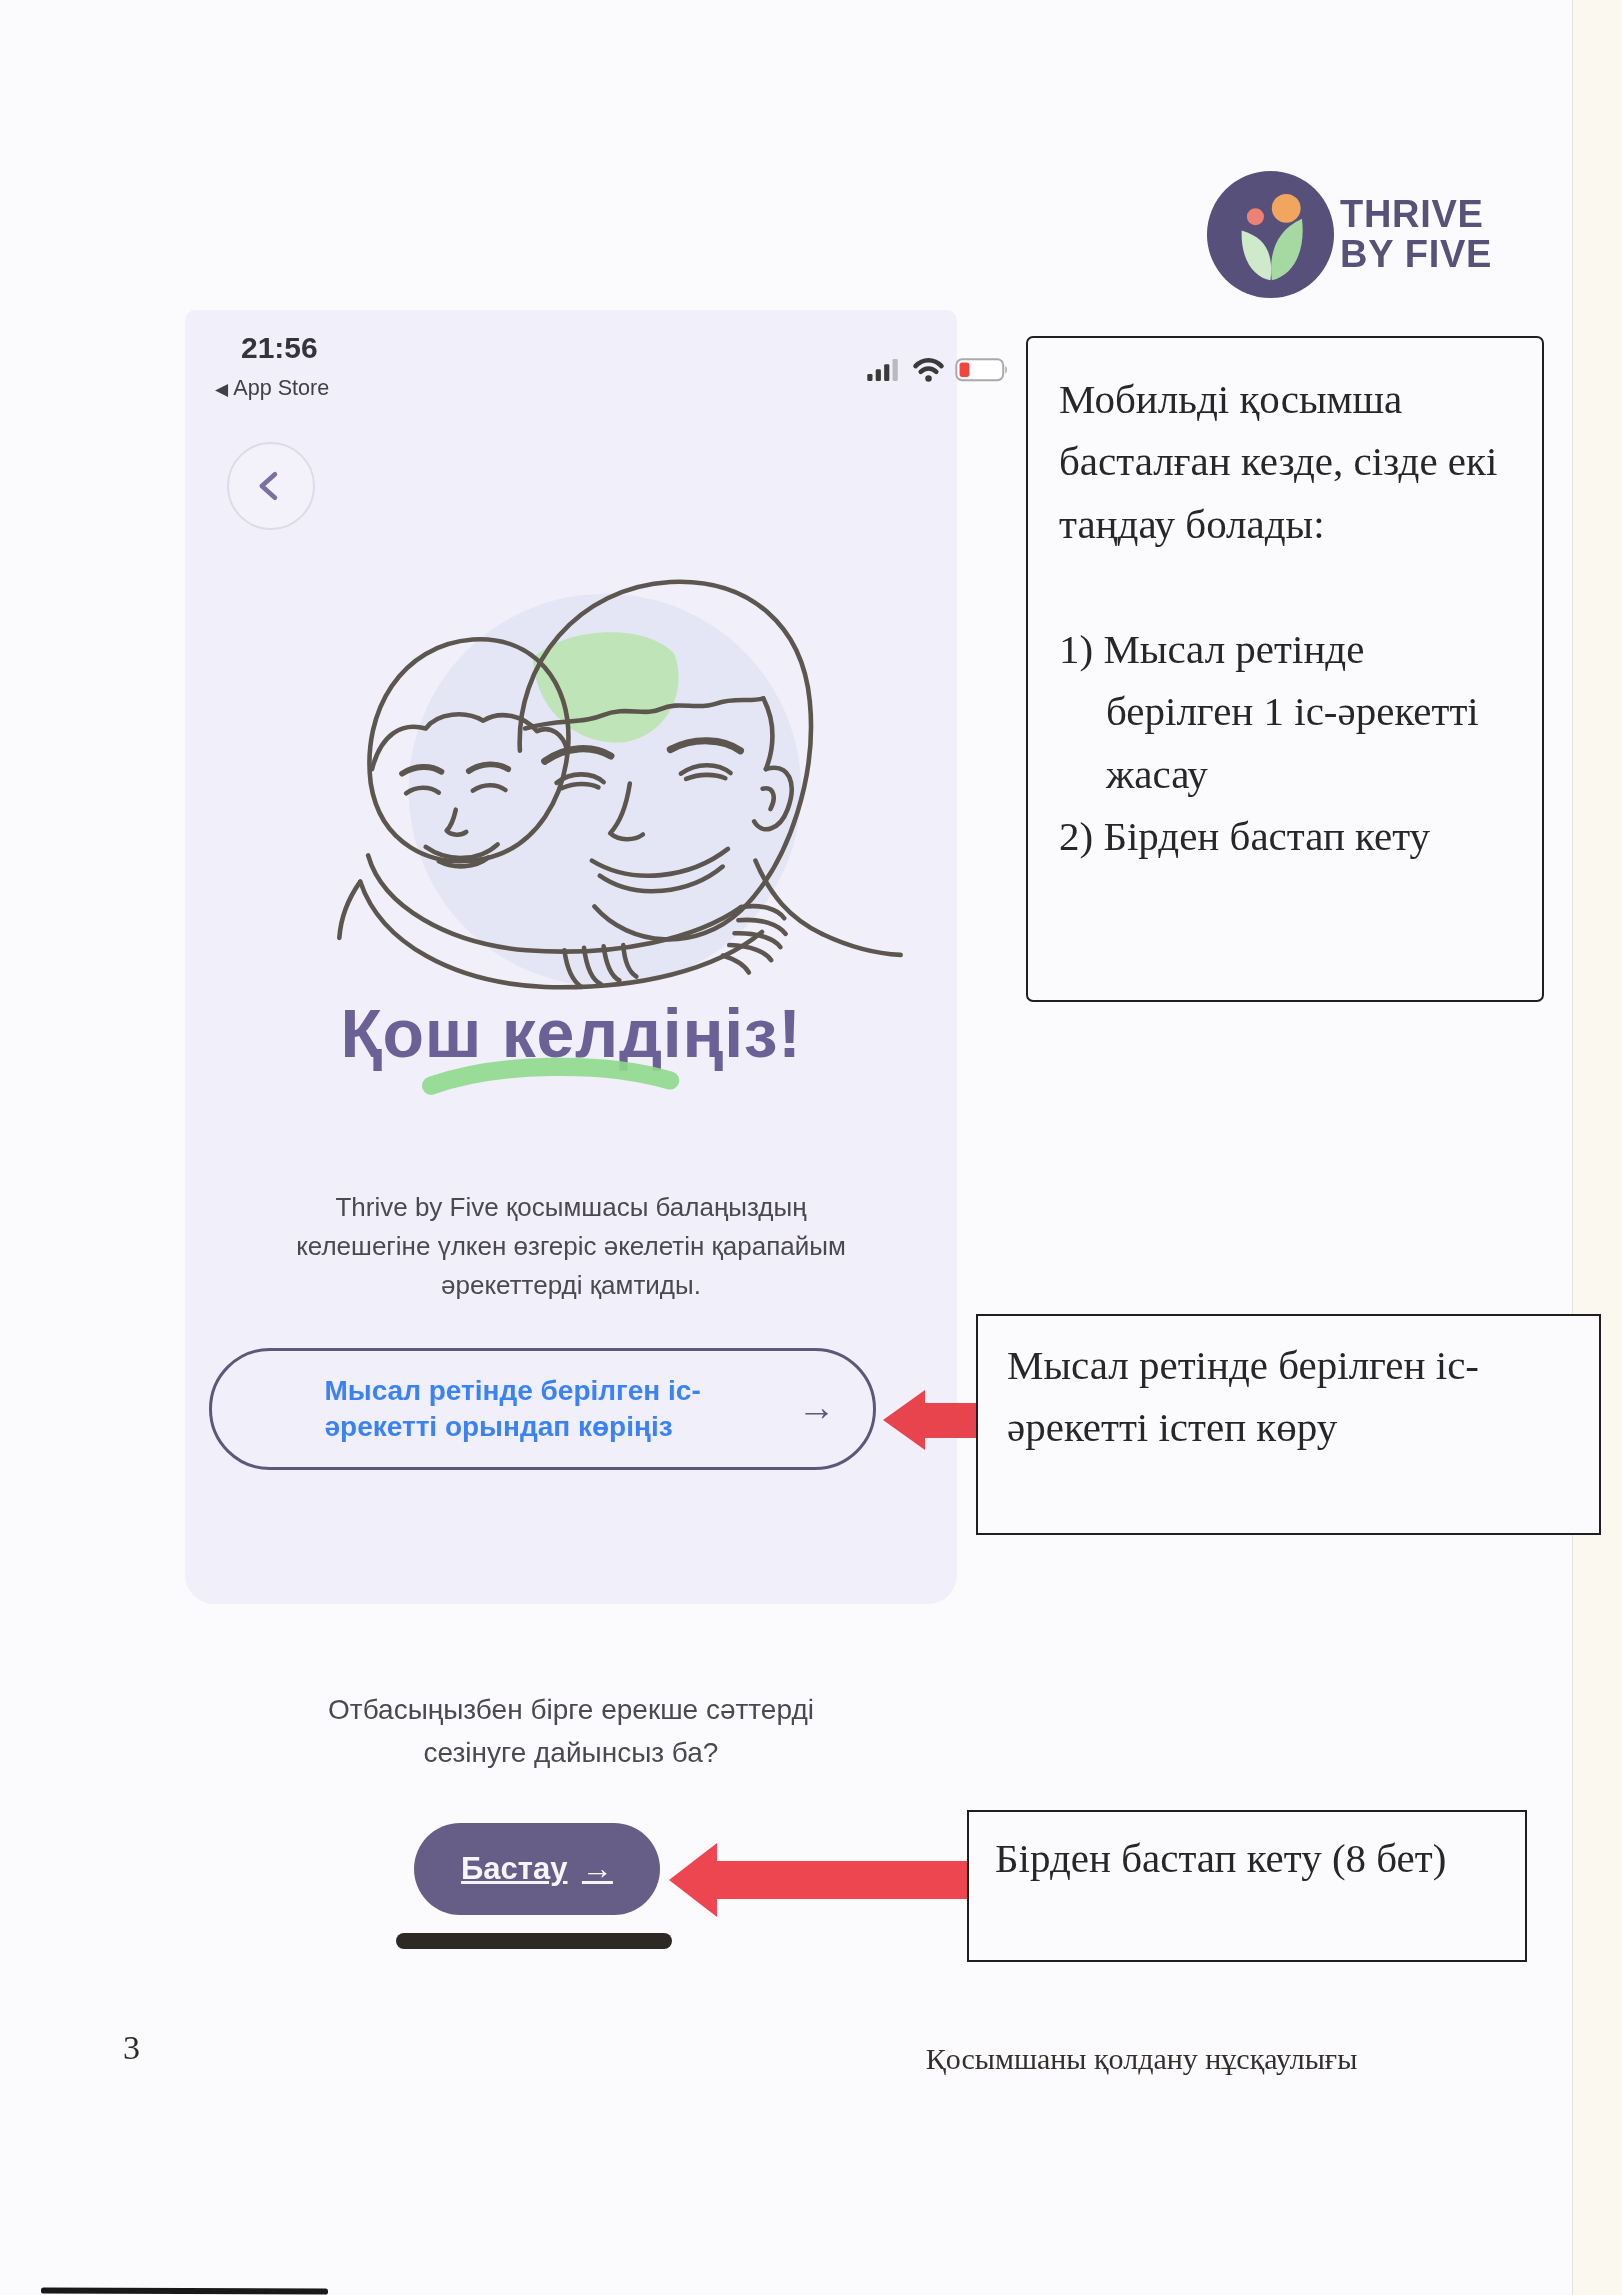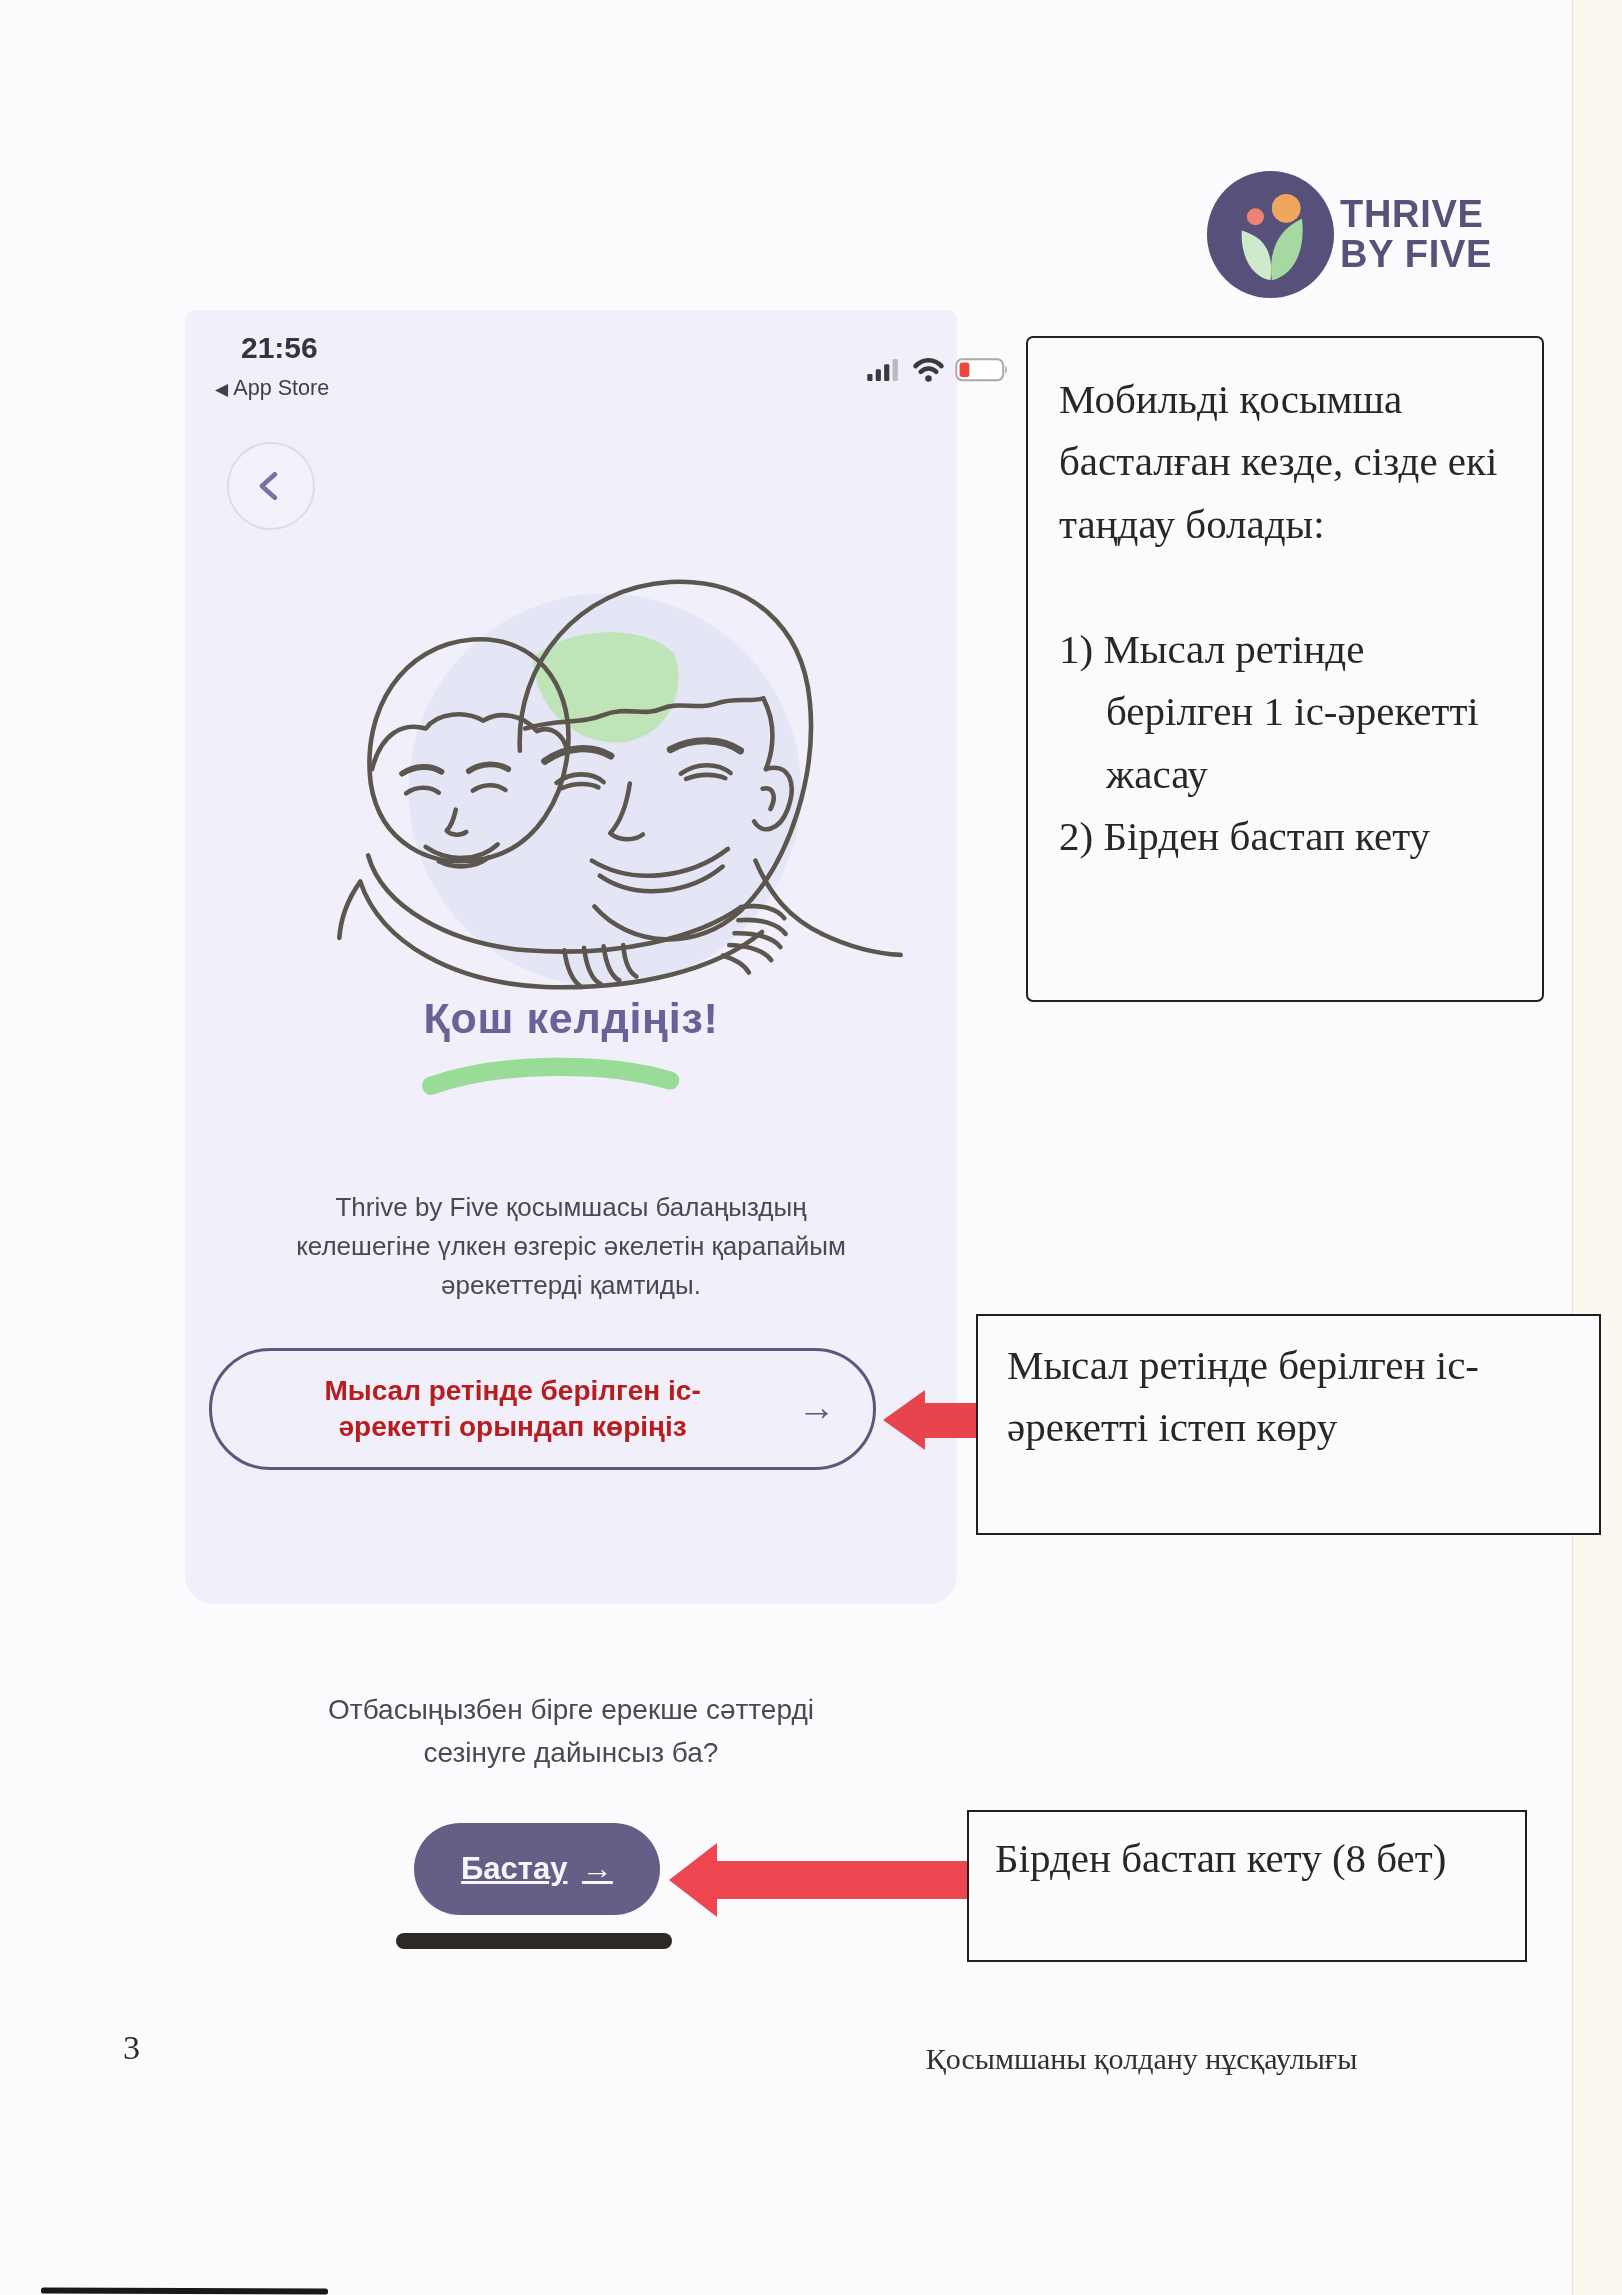--- a/index.html
+++ b/index.html
@@ -24,29 +24,29 @@
   .status-back { position:absolute; left:30px; top:65px; font-size:21.6px; color:#414046; }
   .status-back .tri { font-size:17px; margin-right:5.2px; }
   .status-icons { position:absolute; left:681px; top:46px; display:flex; align-items:center; gap:10.5px; }
 
   .back-btn { position:absolute; left:42px; top:132px; width:88px; height:88px; border-radius:50%;
               border:2px solid #dddbe9; background:#f3f2fb; display:flex; align-items:center; justify-content:center; }
 
   .illus { position:absolute; left:119px; top:243px; width:615px; height:440px; }
 
   .welcome { position:absolute; left:0; top:684px; width:772px; text-align:center;
-             font-size:43px; font-weight:600; color:#6c6197; letter-spacing:0.7px; }
+             font-size:68px; font-weight:600; color:#6c6197; letter-spacing:0.7px; }
   .swoosh { position:absolute; left:234px; top:743px; width:262px; height:47px; }
 
   .body-text { position:absolute; left:98px; top:878px; width:576px; text-align:center;
                font-size:26px; line-height:1.5; color:#4b4850; }
 
   .pill { position:absolute; left:23.6px; top:1038px; width:667px; height:122px; border:3.3px solid #5d577c;
           border-radius:62px; display:flex; align-items:center; justify-content:center; }
-  .pill-text { text-align:center; font-size:28px; font-weight:bold; color:#b91c1c; line-height:1.28; margin-right:59px; }
+  .pill-text { font-size:28px; font-weight:bold; color:#3b82f6; line-height:1.28; margin-right:59px; }
   .pill-arrow { position:absolute; right:37px; top:50%; transform:translateY(-54%); font-size:38px; color:#5d577c; }
 
   .ready { position:absolute; left:98px; top:1378px; width:576px; text-align:center;
            font-size:28px; line-height:1.55; color:#4b4850; }
 
   .start-btn { position:absolute; left:229px; top:1513px; width:246px; height:92px; background:#675e88;
                border-radius:47px; display:flex; align-items:center; justify-content:center; gap:14.4px;
                color:#f6f5fb; font-size:31px; font-weight:bold;text-decoration:underline; }
   .home-bar { position:absolute; left:211px; top:1623px; width:276px; height:16.4px; background:#2d2a26; border-radius:8.5px; }
 

